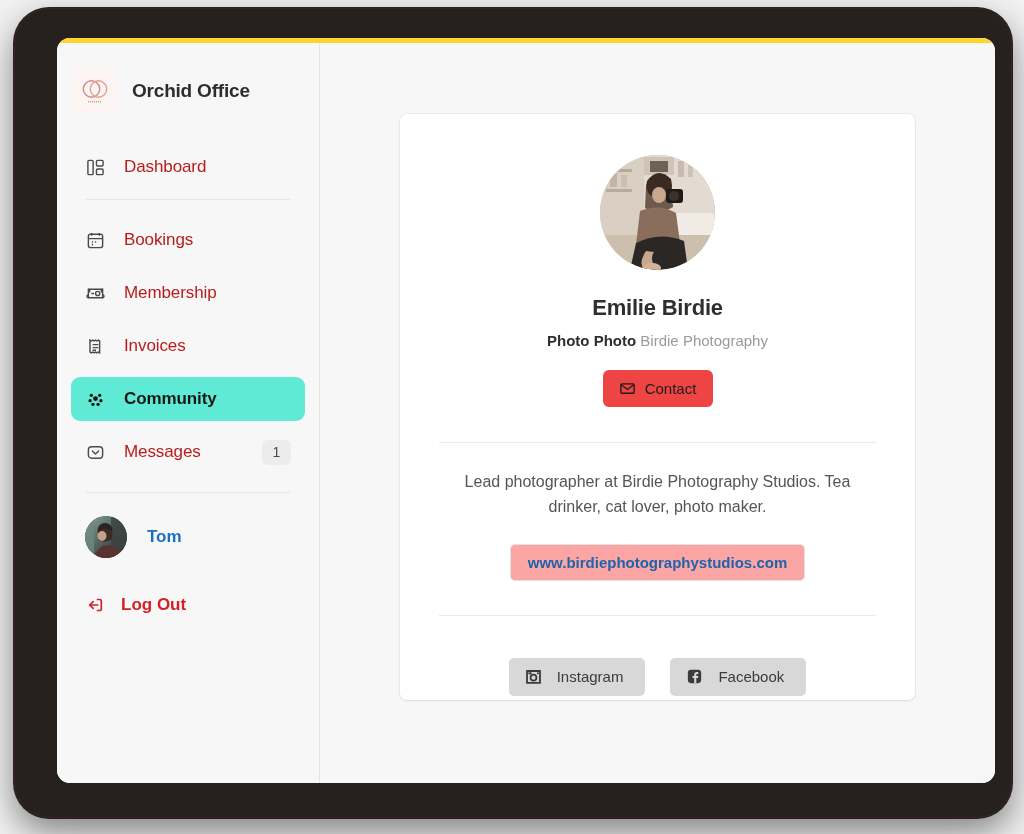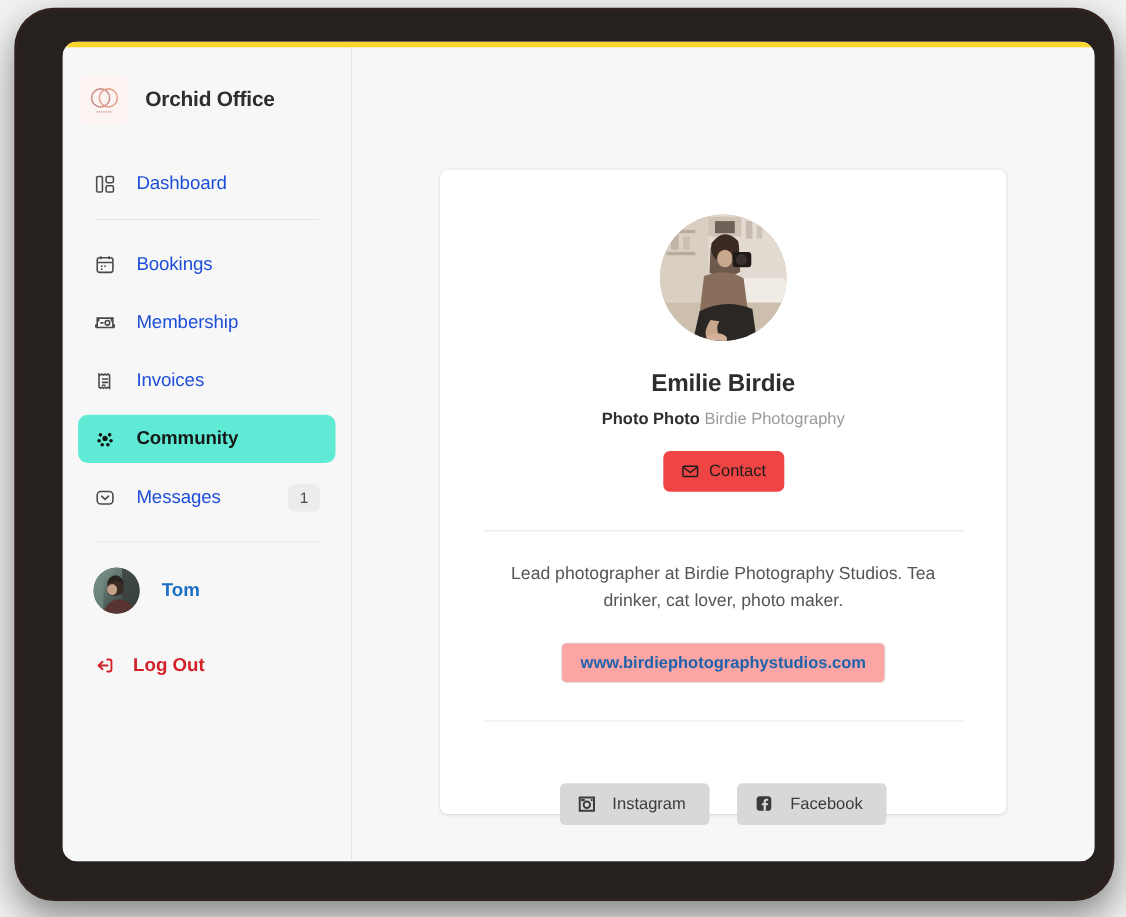--- a/index.html
+++ b/index.html
@@ -100,21 +100,21 @@
     gap: 18px;
     height: 44px;
     padding: 0 14px;
     border-radius: 9px;
     margin-bottom: 9px;
     cursor: pointer;
     position: relative;
   }
   .nav-item .nav-label {
     font-size: 17px;
-    color: #1d4ed8;
+    color: #b91c1c;
     letter-spacing: -0.1px;
   }
   .nav-item.active { background: #5eead4; }
   .nav-item.active .nav-label { color: #181818; font-weight: bold; }
 
   .nav-icon {
     width: 21px; height: 21px;
     flex: 0 0 21px;
     display: flex;
     align-items: center;
@@ -181,21 +181,21 @@
     font-weight: bold;
     color: #d32029;
   }
   .logout-icon { color: #d32029; width: 21px; height: 21px; flex: 0 0 21px; display:flex; align-items:center; justify-content:center;}
 
   
   .main {
     flex: 1;
     background: #f7f7f7;
     position: relative;
-    padding-top: 116px;
+    padding-top: 76px;
     display: flex;
     justify-content: center;
   }
 
   .profile-card {
     width: 515px;
     background: #ffffff;
     border-radius: 7px;
     box-shadow: 0 1px 3px rgba(0,0,0,0.08), 0 0 0 1px rgba(0,0,0,0.03);
     padding: 41px 20px 30px 20px;
@@ -274,21 +274,21 @@
     text-decoration: none;
     cursor: pointer;
   }
 
   .card-divider.second { margin-top: 34px; }
 
   .social-row {
     display: flex;
     justify-content: center;
     gap: 25px;
-    margin-top: 56px;
+    margin-top: 42px;
   }
   .social-btn {
     display: flex;
     align-items: center;
     justify-content: center;
     gap: 14px;
     height: 38px;
     padding: 0 22px 0 15px;
     background: #d8d8d8;
     border: none;

